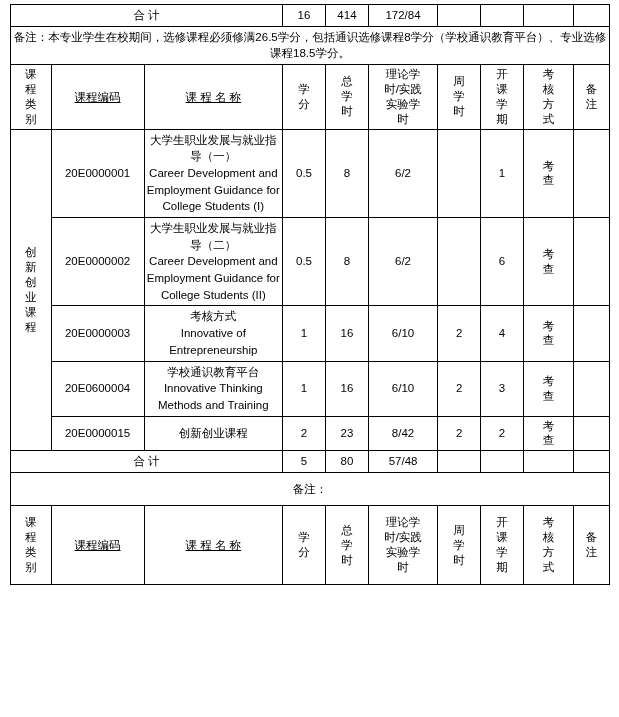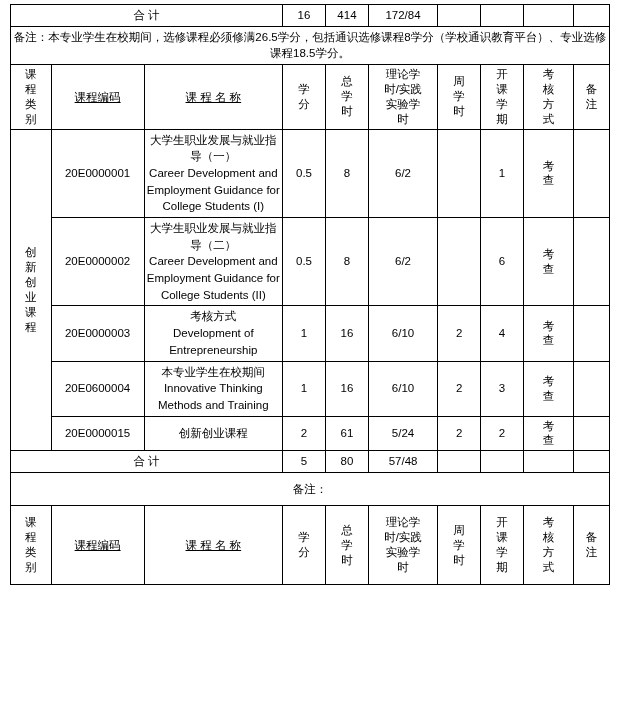--- a/index.html
+++ b/index.html
@@ -160,58 +160,58 @@
       <td class="vert">
             <span class="vtext">考查</span>
           </td>
       <td></td>
     </tr>
 
     <tr>
       <td>20E0000003</td>
       <td class="cname">
         <span>考核方式</span><br>
-        <span>Development of Entrepreneurship</span>
+        <span>Innovative of Entrepreneurship</span>
       </td>
       <td>1</td>
       <td>16</td>
       <td>6/10</td>
       <td>2</td>
       <td>4</td>
       <td class="vert">
             <span class="vtext">考查</span>
           </td>
       <td></td>
     </tr>
 
     <tr>
       <td>20E0600004</td>
       <td class="cname">
-        <span>本专业学生在校期间</span><br>
+        <span>学校通识教育平台</span><br>
         <span>Innovative Thinking Methods and Training</span>
       </td>
       <td>1</td>
       <td>16</td>
       <td>6/10</td>
       <td>2</td>
       <td>3</td>
       <td class="vert">
             <span class="vtext">考查</span>
           </td>
       <td></td>
     </tr>
 
     <tr>
       <td>20E0000015</td>
       <td class="cname">
         <span>创新创业课程</span>
       </td>
       <td>2</td>
-      <td>61</td>
-      <td>5/24</td>
+      <td>23</td>
+      <td>8/42</td>
       <td>2</td>
       <td>2</td>
       <td class="vert">
             <span class="vtext">考查</span>
           </td>
       <td></td>
     </tr>
 
     <tr>
       <td colspan="3">合    计</td>

